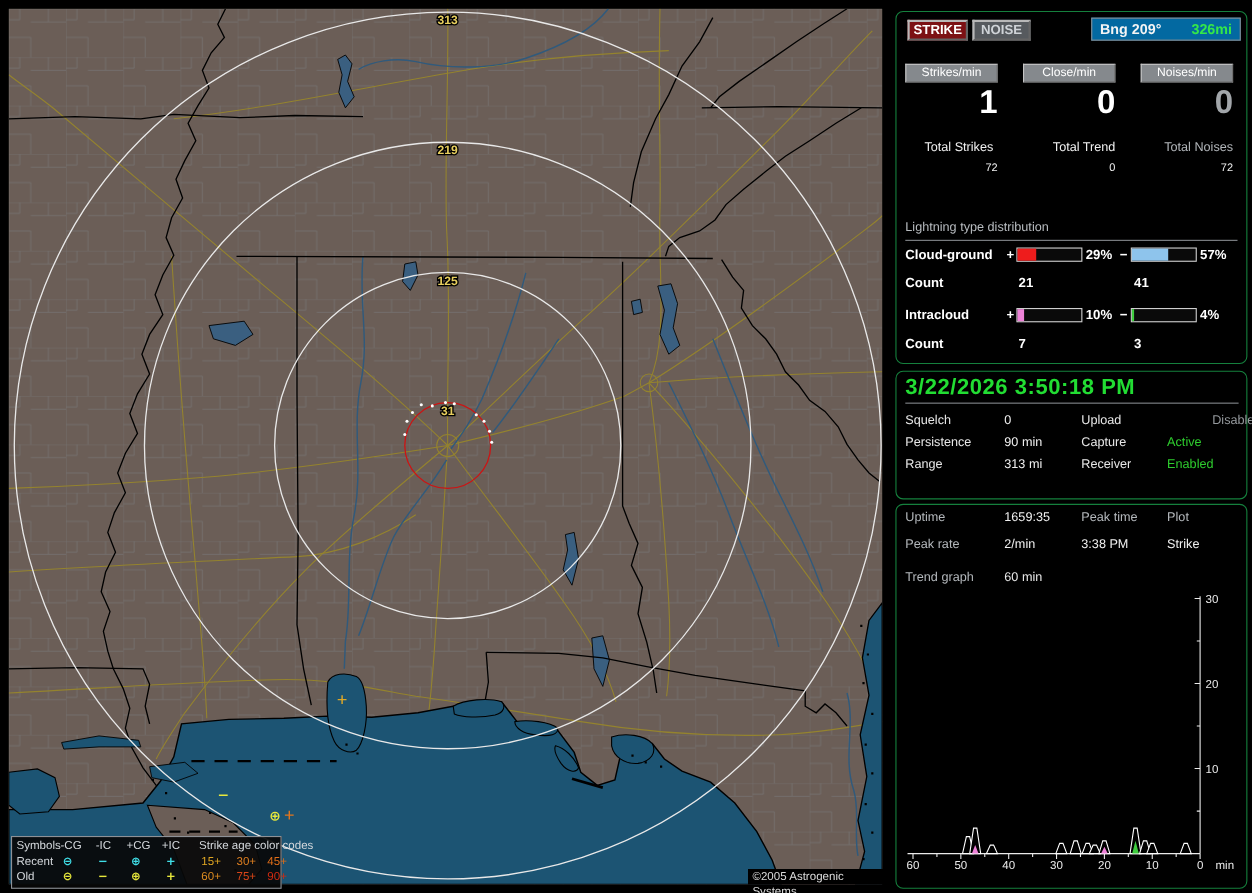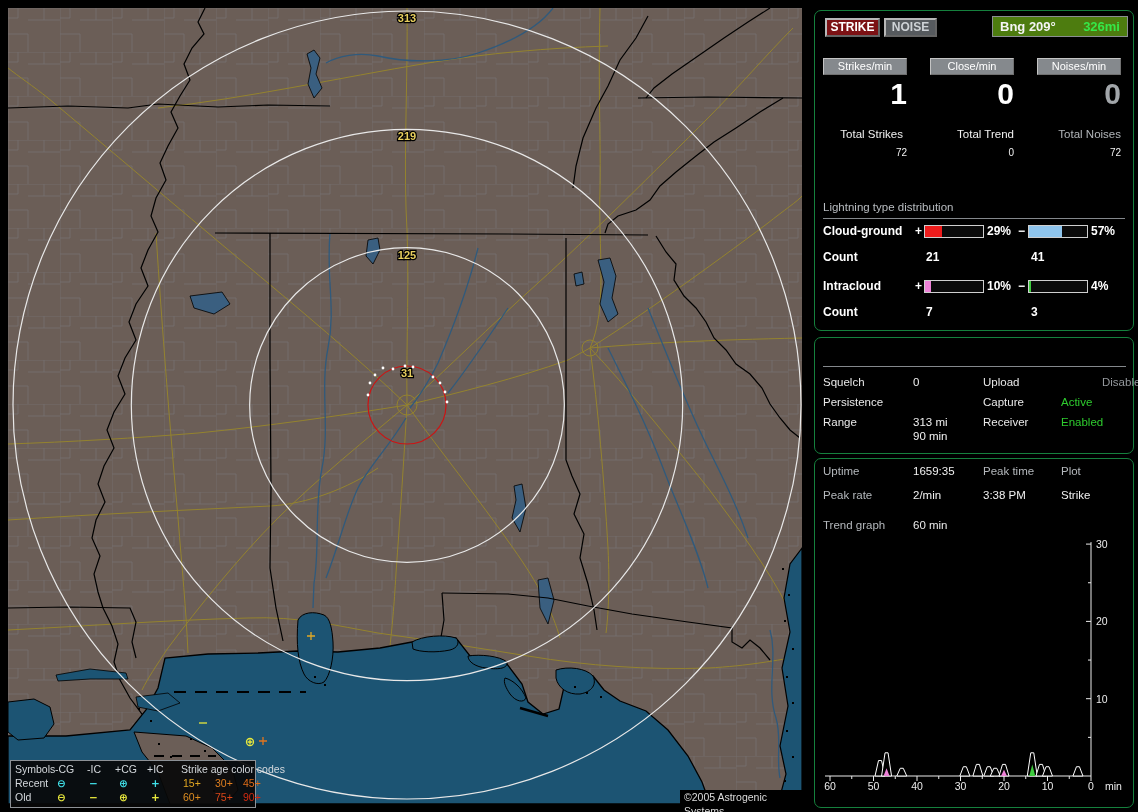--- a/index.html
+++ b/index.html
@@ -16,21 +16,21 @@
     color:#dcdcdc;font-size:10.5px;line-height:14px;padding-left:4px;}
   
   .box{position:absolute;left:814px;width:318px;background:#000;border:1px solid #15803d;border-radius:7px;text-decoration:underline;}
   #box1{top:10px;height:319px;}
   #box2{top:337px;height:115px;}
   #box3{top:458px;height:348px;}
   .btn3d{position:absolute;box-sizing:border-box;border:2px outset #b8b8b8;color:#fff;
     font-weight:bold;font-size:12px;text-align:center;line-height:15px;cursor:pointer;}
   #strike-btn{left:10px;top:7px;width:55px;height:19px;background:#7c1114;}
   #noise-btn{left:69px;top:7px;width:53px;height:19px;background:#565a5e;color:#cfd3d7;}
-  #bng-box{position:absolute;right:5px;top:5px;width:136px;height:21px;background:#4d7c0f;
+  #bng-box{position:absolute;right:5px;top:5px;width:136px;height:21px;background:#0369a1;
     border:1px solid #8a8e92;box-sizing:border-box;display:flex;justify-content:space-between;
     align-items:center;padding:0 7px;font-size:13px;font-weight:bold;color:#f4f4f4;}
   .hdr-btn{position:absolute;top:47px;width:84px;height:17px;box-sizing:border-box;background:#85898d;
     border:1px outset #c4c4c4;color:#fff;font-size:11px;text-align:center;line-height:14px;cursor:pointer;}
   .ccol{position:absolute;width:84px;text-align:right;}
   .rate{top:66px;font-size:30px;font-weight:bold;line-height:34px;}
   .tlabel{top:117px;font-size:11.5px;color:#f0f0f0;}
   .tval{top:136px;font-size:10px;color:#f0f0f0;}
   #dist-title{position:absolute;left:8px;top:190px;font-size:11.5px;color:#b8bcc0;}
   #dist-line{position:absolute;left:8px;right:8px;top:207px;border-bottom:1px solid #84888c;}
@@ -272,30 +272,31 @@
       <span class="pct" style="left:276px">4%</span>
     </div>
     <div class="drow" style="top:294px">
       <span class="dl" style="left:8px">Count</span>
       <span class="cnt" style="left:111px">7</span>
       <span class="cnt" style="left:216px">3</span>
     </div>
   </div>
 
   <div class="box" id="box2">
+    <div id="datetime" style="color: rgb(34, 221, 51);">3/22/2026 3:50:18 PM</div>
     <div id="dt-line"></div>
     <div class="srow" style="top:38px">
       <span class="c1">Squelch</span>
       <span class="c2" style="color: rgb(240, 240, 240);">0</span>
       <span class="c3">Upload</span>
       <span class="c4" style="color: rgb(148, 152, 156); margin-left: 41px;">Disabled</span>
     </div>
     <div class="srow" style="top:58px">
       <span class="c1">Persistence</span>
-      <span class="c2" style="color: rgb(240, 240, 240); margin-top: 34px;">90 min</span>
+      <span class="c2" style="color: rgb(240, 240, 240);">90 min</span>
       <span class="c3">Capture</span>
       <span class="c4" style="color: rgb(46, 204, 46);">Active</span>
     </div>
     <div class="srow" style="top:78px">
       <span class="c1">Range</span>
       <span class="c2" style="color: rgb(240, 240, 240);">313 mi</span>
       <span class="c3">Receiver</span>
       <span class="c4" style="color: rgb(46, 204, 46);">Enabled</span>
     </div>
   </div>

